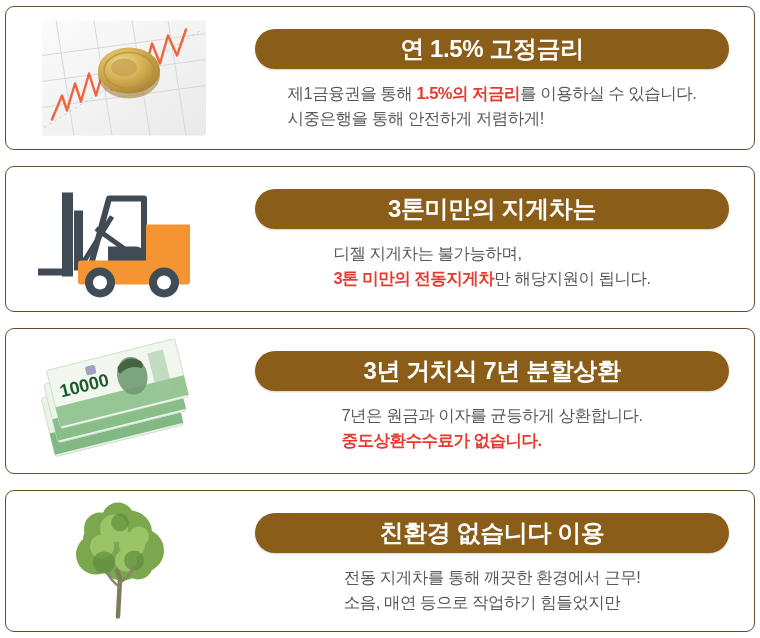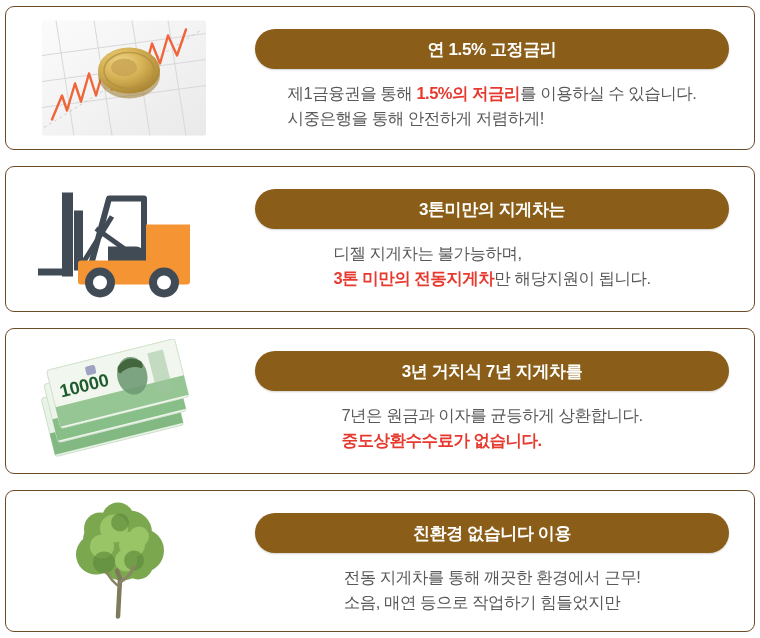--- a/index.html
+++ b/index.html
@@ -39,21 +39,21 @@
   }
   .pill {
     width: 474px; height: 40px;
     background: #8a5e18;
     border-radius: 22px;
     display: flex; align-items: center; justify-content: center;
     box-shadow: 0 1px 2px rgba(0,0,0,0.18);
   }
   .pill-title {
     color: #ffffff;
-    font-size: 17px;
+    font-size: 24px;
     font-weight: bold;
     letter-spacing: -0.4px;
     line-height: 1;
     white-space: nowrap;
   }
   .body-lines {
     margin-top: 12px;
     text-align: left;
     color: #58595b;
     font-size: 16.5px;
@@ -184,21 +184,21 @@
               <path d="M92 28 q12 -11 24 0 q2 5 -1 7 q-11 -7 -22 0 q-3 -2 -1 -7 Z" fill="#44663f"></path>
               <rect x="124" y="22" width="16" height="44" fill="#9dc49d" opacity="0.55"></rect>
               <rect x="60" y="20" width="10" height="9" rx="2" fill="#8e94b8" opacity="0.85"></rect>
             </g>
           </g>
         </svg>
       </div>
 
       <div class="content">
         <div class="pill">
-          <span class="pill-title">3년 거치식 7년 지게차를</span>
+          <span class="pill-title">3년 거치식 7년 분할상환</span>
         </div>
         <div class="body-lines">
           <span class="ln">7년은 원금과 이자를 균등하게 상환합니다.</span>
           <span class="ln red">중도상환수수료가 없습니다.</span>
         </div>
       </div>
     </div>
   </div>
 
   <div class="card" id="card-3">

